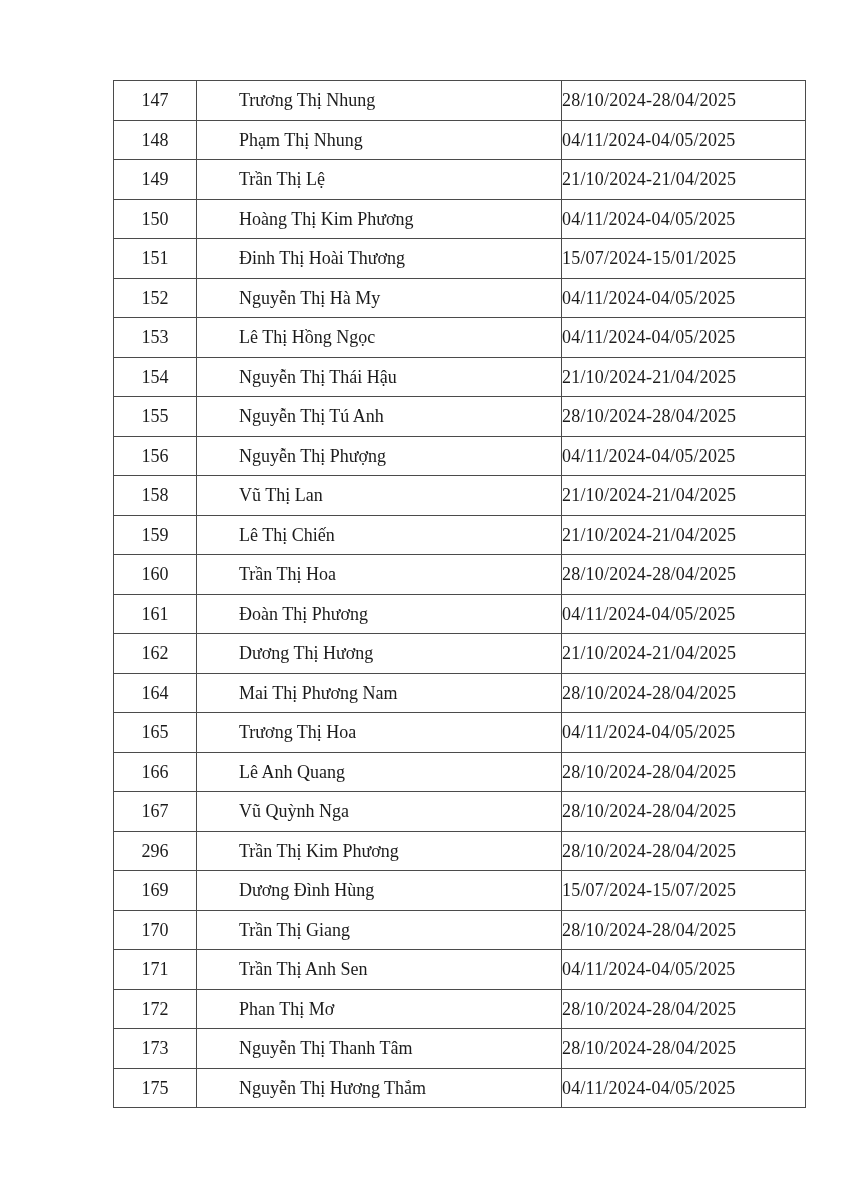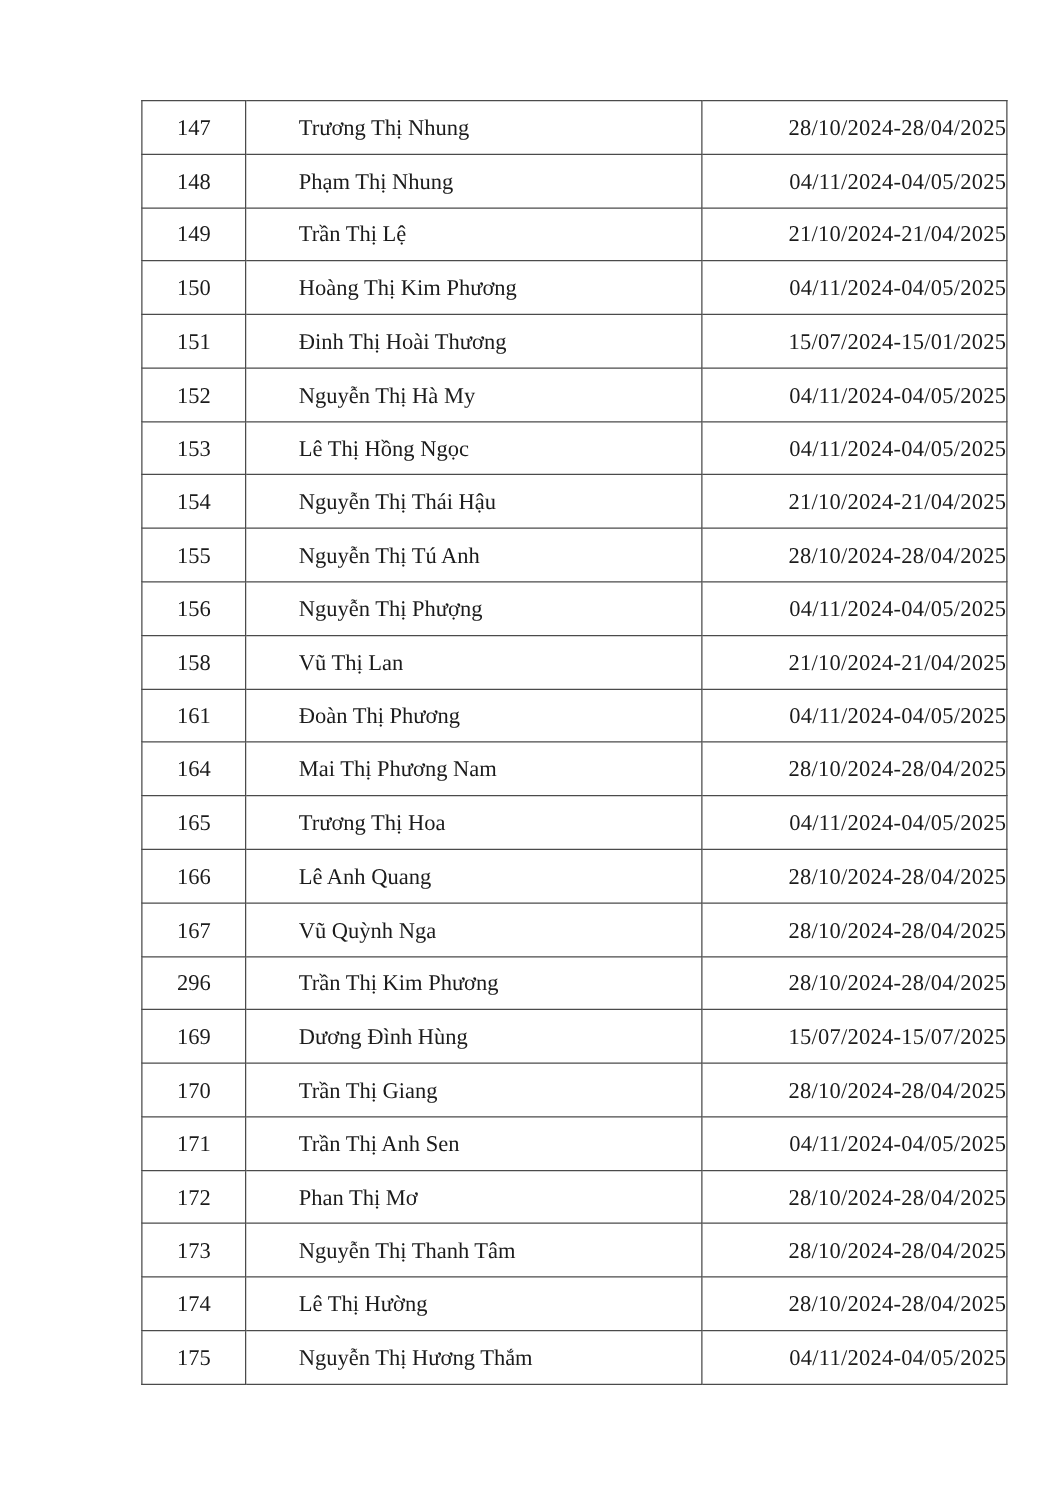--- a/index.html
+++ b/index.html
@@ -40,21 +40,21 @@
     text-align: center;
   }
   td.cell-name {
     width: 322px;
     text-align: left;
     padding-left: 42px;
     border-radius: 16px;
   }
   td.cell-period {
     width: 243px;
-    text-align: right;
+    text-align: left;
     letter-spacing: 0.2px;
   }
 </style>
 </head>
 <body>
 
 <div class="page">
   <table class="roster-table">
     <tbody>
         <tr>
@@ -106,23 +106,38 @@
     <td class="cell-no">156</td>
     <td class="cell-name">Nguyễn Thị Phượng</td>
     <td class="cell-period">04/11/2024-04/05/2025</td>
   </tr>
         <tr>
     <td class="cell-no">158</td>
     <td class="cell-name">Vũ Thị Lan</td>
     <td class="cell-period">21/10/2024-21/04/2025</td>
   </tr>
         <tr>
+    <td class="cell-no">159</td>
+    <td class="cell-name">Lê Thị Chiến</td>
+    <td class="cell-period">21/10/2024-21/04/2025</td>
+  </tr>
+        <tr>
+    <td class="cell-no">160</td>
+    <td class="cell-name">Trần Thị Hoa</td>
+    <td class="cell-period">28/10/2024-28/04/2025</td>
+  </tr>
+        <tr>
     <td class="cell-no">161</td>
     <td class="cell-name">Đoàn Thị Phương</td>
     <td class="cell-period">04/11/2024-04/05/2025</td>
+  </tr>
+        <tr>
+    <td class="cell-no">162</td>
+    <td class="cell-name">Dương Thị Hương</td>
+    <td class="cell-period">21/10/2024-21/04/2025</td>
   </tr>
         <tr>
     <td class="cell-no">164</td>
     <td class="cell-name">Mai Thị Phương Nam</td>
     <td class="cell-period">28/10/2024-28/04/2025</td>
   </tr>
         <tr>
     <td class="cell-no">165</td>
     <td class="cell-name">Trương Thị Hoa</td>
     <td class="cell-period">04/11/2024-04/05/2025</td>
@@ -161,24 +176,19 @@
     <td class="cell-no">172</td>
     <td class="cell-name">Phan Thị Mơ</td>
     <td class="cell-period">28/10/2024-28/04/2025</td>
   </tr>
         <tr>
     <td class="cell-no">173</td>
     <td class="cell-name">Nguyễn Thị Thanh Tâm</td>
     <td class="cell-period">28/10/2024-28/04/2025</td>
   </tr>
         <tr>
-    <td class="cell-no">174</td>
-    <td class="cell-name">Lê Thị Hường</td>
-    <td class="cell-period">28/10/2024-28/04/2025</td>
-  </tr>
-        <tr>
     <td class="cell-no">175</td>
     <td class="cell-name">Nguyễn Thị Hương Thắm</td>
     <td class="cell-period">04/11/2024-04/05/2025</td>
   </tr>
       </tbody>
   </table>
 </div>
 
 </body></html>

